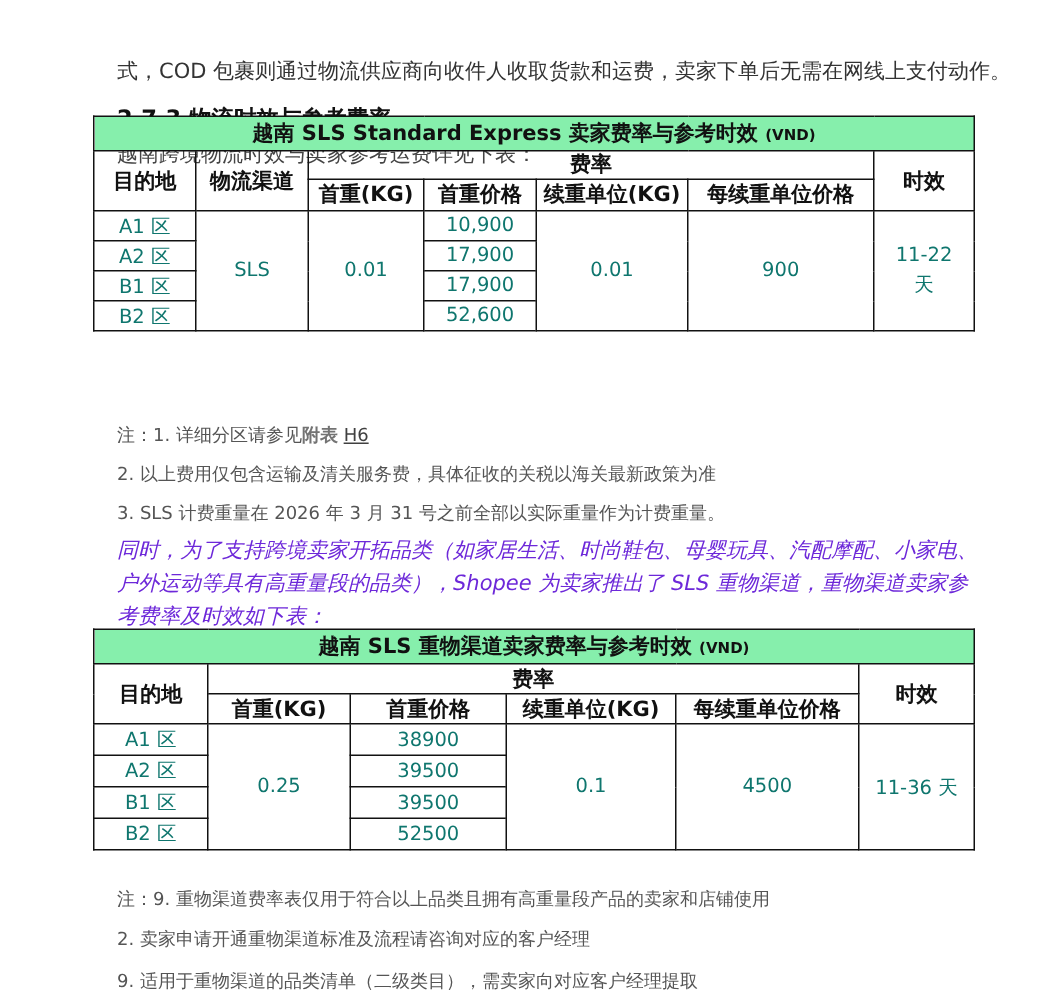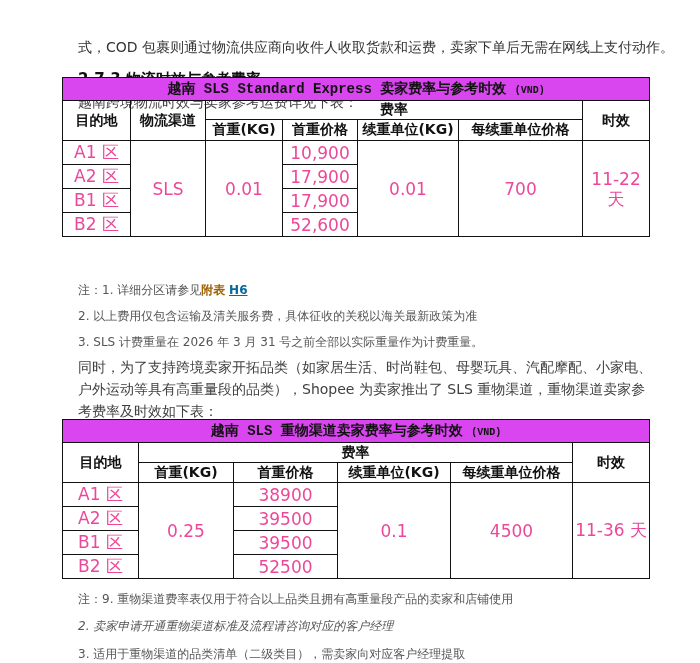--- a/index.html
+++ b/index.html
@@ -4,28 +4,28 @@
 <style>
   html, body { margin: 0; padding: 0; background: #ffffff; }
   body { width: 700px; height: 663px; overflow: hidden; position: relative;
          font-family: "DejaVu Sans", "Liberation Sans", sans-serif; color: #222; }
   .abs { position: absolute; margin-top: 48px; }
   .top-line { left: 78px; top: -9px; font-size: 14px; color: #333; white-space: nowrap; }
   .heading { left: 78px; top: 22px; font-size: 15px; font-weight: bold; color: #111; white-space: nowrap; }
   .intro { left: 78px; top: 46px; font-size: 14px; color: #444; white-space: nowrap; text-align: center; }
   table { position: absolute; border-collapse: collapse; left: 62px; table-layout: fixed; }
   td { border: 1.5px solid #111; text-align: center; vertical-align: middle; padding: 0;
-       font-size: 17px; color: #ec4899; overflow: hidden; white-space: nowrap; }
-  td.title { background: #d946ef; color: #111; font-weight: bold; font-size: 14px; height: 22px; font-family: Liberation Mono, monospace; }
+       font-size: 13px; color: #0f766e; overflow: hidden; white-space: nowrap; }
+  td.title { background: #86efac; color: #111; font-weight: bold; font-size: 14px; height: 22px; }
   td.title small { font-size: 10px; font-weight: bold; }
   td.hd { font-weight: bold; color: #111; font-size: 14px; }
   .note { left: 78px; font-size: 12px; color: #555; white-space: nowrap; }
-  .note b { color: #a16207; }
-  .note a { color: #0369a1; text-decoration: underline; font-weight: bold; }
-  .para { left: 78px; top: 308px; font-size: 14px; color: #404040; line-height: 22px; width: 580px; }
+  .note b { color: #737373; }
+  .note a { color: #404040; text-decoration: underline; font-weight: normal; }
+  .para { left: 78px; top: 308px; font-size: 14px; color: #6d28d9; line-height: 22px; width: 580px; font-style: italic; }
 </style>
 </head>
 <body>
 
 <div class="abs top-line">式，COD 包裹则通过物流供应商向收件人收取货款和运费，卖家下单后无需在网线上支付动作。</div>
 <div class="abs heading">2.7.3 物流时效与参考费率</div>
 <div class="abs intro">越南跨境物流时效与卖家参考运费详见下表：</div>
 
 <table style="top:77px;width:587px;">
   <colgroup>
@@ -55,21 +55,21 @@
     <td class="hd">首重价格</td>
     <td class="hd">续重单位(KG)</td>
     <td class="hd">每续重单位价格</td>
   </tr>
   <tr style="height:20px">
     <td>A1 区</td>
     <td rowspan="4">SLS</td>
     <td rowspan="4">0.01</td>
     <td>10,900</td>
     <td rowspan="4">0.01</td>
-    <td rowspan="4">700</td>
+    <td rowspan="4">900</td>
     <td rowspan="4" style="line-height:20px;">
       <div>11-22</div>
       <div>天</div>
     </td>
   </tr>
   <tr style="height:20px">
     <td>A2 区</td>
     <td>17,900</td>
   </tr>
   <tr style="height:20px">
@@ -136,14 +136,14 @@
     <td>39500</td>
   </tr>
   <tr style="height:21px">
     <td>B2 区</td>
     <td>52500</td>
   </tr>
 </tbody>
   </table>
 
 <div class="abs note" style="top:543px;">注：9. 重物渠道费率表仅用于符合以上品类且拥有高重量段产品的卖家和店铺使用</div>
-<div class="abs note" style="top:570px;font-style:italic;">2. 卖家申请开通重物渠道标准及流程请咨询对应的客户经理</div>
-<div class="abs note" style="top:598px;">3. 适用于重物渠道的品类清单（二级类目），需卖家向对应客户经理提取</div>
+<div class="abs note" style="top:570px;">2. 卖家申请开通重物渠道标准及流程请咨询对应的客户经理</div>
+<div class="abs note" style="top:598px;">9. 适用于重物渠道的品类清单（二级类目），需卖家向对应客户经理提取</div>
 
 </body></html>

